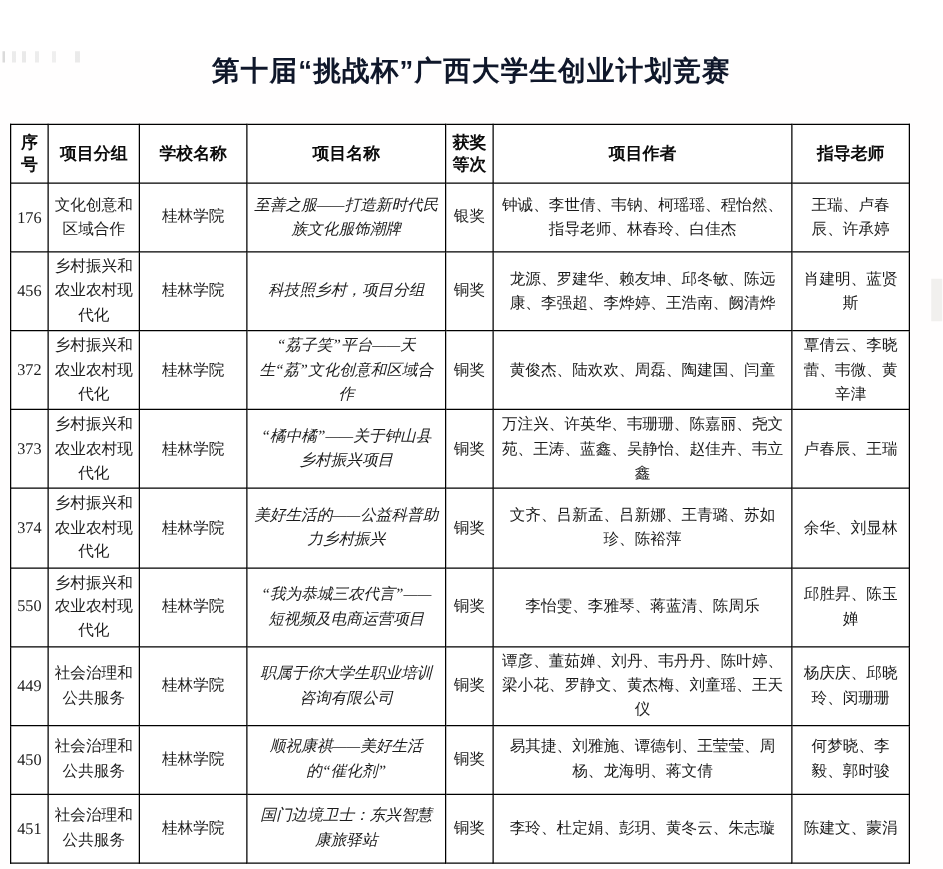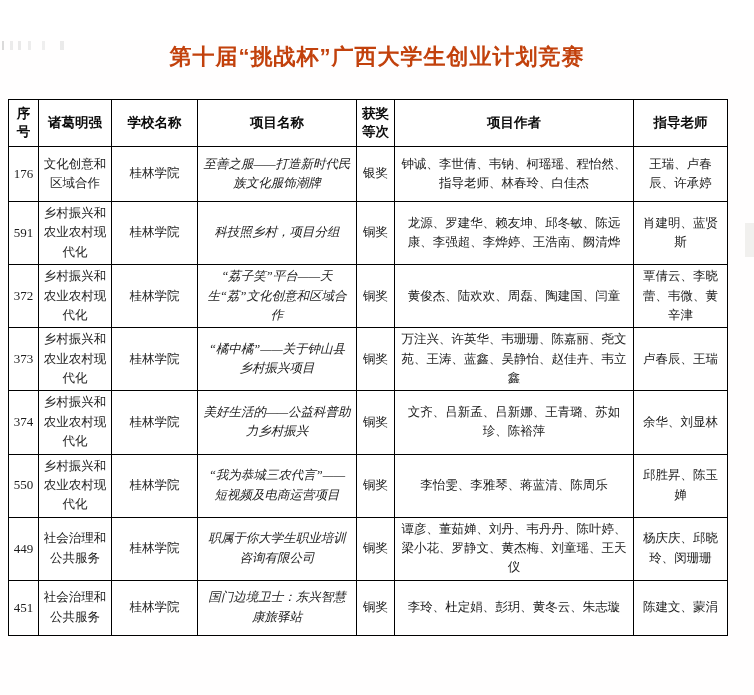--- a/index.html
+++ b/index.html
@@ -47,21 +47,21 @@
     background: #f1f0ee;
   }
   .title {
     margin: 40px 0 0 0;
     text-align: center;
     font-family: "Liberation Sans", "DejaVu Sans", sans-serif;
     font-weight: bold;
     font-size: 22px;
     line-height: 1.5;
     letter-spacing: 1px;
-    color: #c2410c;
+    color: #0f172a;
   }
   table.awards {
     border-collapse: collapse;
     table-layout: fixed;
     margin: 26px 0 0 8px;
     width: 719px;
     background: #fff;
   }
   .awards th, .awards td {
     border: 1px solid #000;
@@ -108,40 +108,40 @@
       <col style="width:73px">
       <col style="width:86px">
       <col style="width:159px">
       <col style="width:38px">
       <col style="width:239px">
       <col style="width:94px">
     </colgroup>
     <thead>
       <tr id="header-row">
           <th>序号</th>
-          <th>诸葛明强</th>
+          <th>项目分组</th>
           <th>学校名称</th>
           <th>项目名称</th>
           <th>获奖等次</th>
           <th>项目作者</th>
           <th>指导老师</th>
         </tr>
     </thead>
     <tbody id="table-body">
         <tr>
           <td class="col-no">176</td>
           <td class="col-group">文化创意和区域合作</td>
           <td class="col-school">桂林学院</td>
           <td class="col-project">至善之服——打造新时代民族文化服饰潮牌</td>
           <td class="col-award">银奖</td>
           <td class="col-authors">钟诚、李世倩、韦钠、柯瑶瑶、程怡然、指导老师、林春玲、白佳杰</td>
           <td class="col-advisors">王瑞、卢春辰、许承婷</td>
         </tr>
         <tr>
-          <td class="col-no">591</td>
+          <td class="col-no">456</td>
           <td class="col-group">乡村振兴和农业农村现代化</td>
           <td class="col-school">桂林学院</td>
           <td class="col-project">科技照乡村，项目分组</td>
           <td class="col-award">铜奖</td>
           <td class="col-authors">龙源、罗建华、赖友坤、邱冬敏、陈远康、李强超、李烨婷、王浩南、阙清烨</td>
           <td class="col-advisors">肖建明、蓝贤斯</td>
         </tr>
         <tr>
           <td class="col-no">372</td>
           <td class="col-group">乡村振兴和农业农村现代化</td>
@@ -179,20 +179,29 @@
           <td class="col-advisors">邱胜昇、陈玉婵</td>
         </tr>
         <tr>
           <td class="col-no">449</td>
           <td class="col-group">社会治理和公共服务</td>
           <td class="col-school">桂林学院</td>
           <td class="col-project">职属于你大学生职业培训咨询有限公司</td>
           <td class="col-award">铜奖</td>
           <td class="col-authors">谭彦、董茹婵、刘丹、韦丹丹、陈叶婷、梁小花、罗静文、黄杰梅、刘童瑶、王天仪</td>
           <td class="col-advisors">杨庆庆、邱晓玲、闵珊珊</td>
+        </tr>
+        <tr>
+          <td class="col-no">450</td>
+          <td class="col-group">社会治理和公共服务</td>
+          <td class="col-school">桂林学院</td>
+          <td class="col-project">顺祝康祺——美好生活的“催化剂”</td>
+          <td class="col-award">铜奖</td>
+          <td class="col-authors">易其捷、刘雅施、谭德钊、王莹莹、周杨、龙海明、蒋文倩</td>
+          <td class="col-advisors">何梦晓、李毅、郭时骏</td>
         </tr>
         <tr>
           <td class="col-no">451</td>
           <td class="col-group">社会治理和公共服务</td>
           <td class="col-school">桂林学院</td>
           <td class="col-project">国门边境卫士：东兴智慧康旅驿站</td>
           <td class="col-award">铜奖</td>
           <td class="col-authors">李玲、杜定娟、彭玥、黄冬云、朱志璇</td>
           <td class="col-advisors">陈建文、蒙涓</td>
         </tr>

